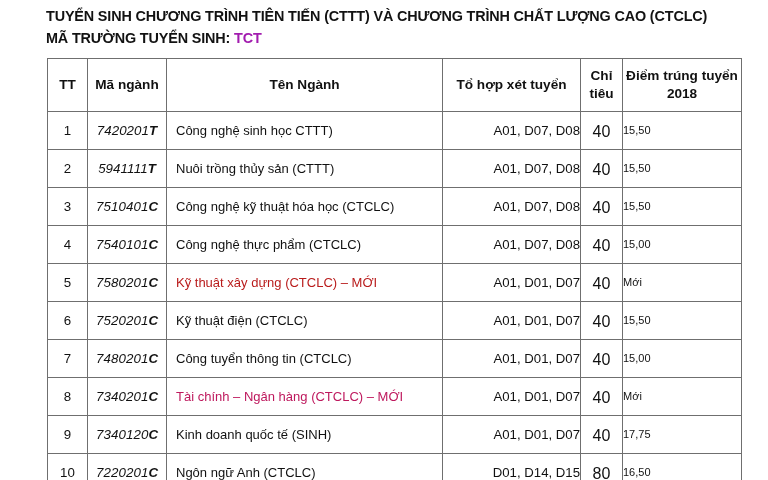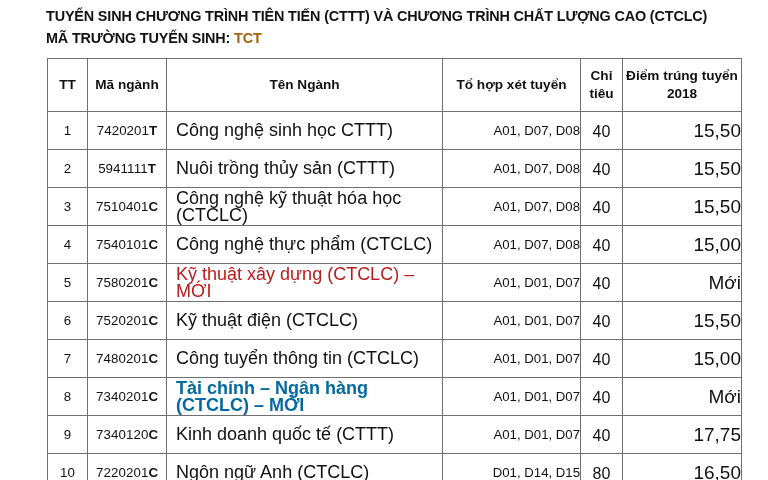--- a/index.html
+++ b/index.html
@@ -31,21 +31,21 @@
     font-size: 14.4px;
     line-height: 21px;
     letter-spacing: -0.15px;
     white-space: nowrap;
     color: #121212;
   }
   .heading-line.second {
     margin-top: 1px;
   }
   .code-red {
-    color: #a16207;
+    color: #a21caf;
     font-weight: bold;
   }
   
   .table-wrap {
     margin-top: 9px;
     padding-left: 47px;
     padding-right: 27px;
   }
   table.adm {
     border-collapse: collapse;
@@ -78,46 +78,47 @@
     line-height: 17px;
   }
   .cell-tt {
     text-align: center;
     font-size: 13.3px;
   }
   .cell-code {
     text-align: center;
     font-size: 13.3px;
     letter-spacing: 0.1px;
+    font-style: italic;
   }
   .cell-code b {
     font-weight: bold;
   }
   .cell-name {
     text-align: left;
     padding-left: 9px !important;
     padding-right: 4px !important;
-    font-size: 18px;
+    font-size: 13px;
   }
   .cell-name.is-new {
     color: #2222dd;
   }
   .cell-combo {
     text-align: right;
     font-size: 13.2px;
   }
   .cell-quota {
     text-align: center;
     font-size: 16px;
     vertical-align: top;
     padding-top: 2px !important;
   }
   .cell-score {
-    text-align: right;
-    font-size: 19px;
+    text-align: left;
+    font-size: 11px;
   }
 </style>
 </head>
 <body>
 
 <div class="page">
 
   <div class="heading-block">
     <div class="heading-line">TUYỂN SINH CHƯƠNG TRÌNH TIÊN TIẾN (CTTT) VÀ CHƯƠNG TRÌNH CHẤT LƯỢNG CAO (CTCLC)</div>
     <div class="heading-line second">
@@ -199,29 +200,29 @@
             <td class="cell-tt">7</td>
             <td class="cell-code"><span>7480201</span><b>C</b></td>
             <td class="cell-name">Công tuyển thông tin (CTCLC)</td>
             <td class="cell-combo">A01, D01, D07</td>
             <td class="cell-quota">40</td>
             <td class="cell-score">15,00</td>
           </tr>
           <tr>
             <td class="cell-tt">8</td>
             <td class="cell-code"><span>7340201</span><b>C</b></td>
-            <td class="cell-name is-new" style="color: #0369a1; font-weight: bold;">Tài chính – Ngân hàng (CTCLC) – MỚI</td>
+            <td class="cell-name is-new" style="color: #be185d;">Tài chính – Ngân hàng (CTCLC) – MỚI</td>
             <td class="cell-combo">A01, D01, D07</td>
             <td class="cell-quota">40</td>
             <td class="cell-score">Mới</td>
           </tr>
           <tr>
             <td class="cell-tt">9</td>
             <td class="cell-code"><span>7340120</span><b>C</b></td>
-            <td class="cell-name">Kinh doanh quốc tế (CTTT)</td>
+            <td class="cell-name">Kinh doanh quốc tế (SINH)</td>
             <td class="cell-combo">A01, D01, D07</td>
             <td class="cell-quota">40</td>
             <td class="cell-score">17,75</td>
           </tr>
           <tr>
             <td class="cell-tt">10</td>
             <td class="cell-code"><span>7220201</span><b>C</b></td>
             <td class="cell-name">Ngôn ngữ Anh (CTCLC)</td>
             <td class="cell-combo">D01, D14, D15</td>
             <td class="cell-quota">80</td>

